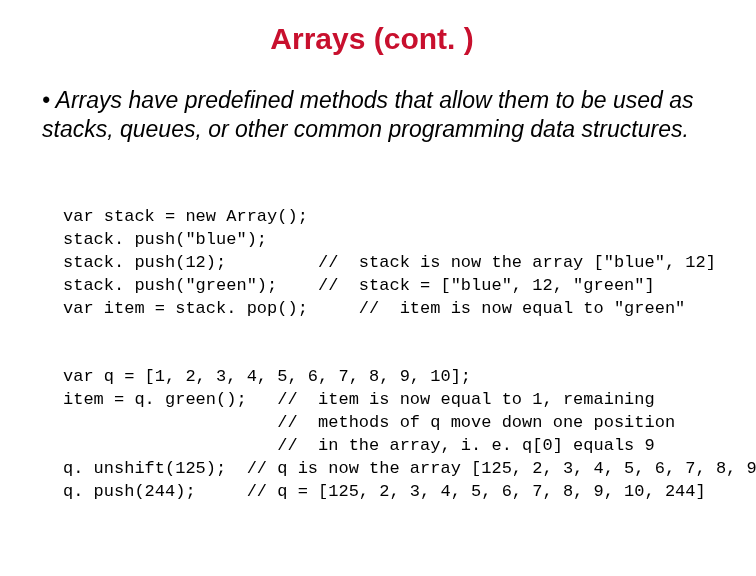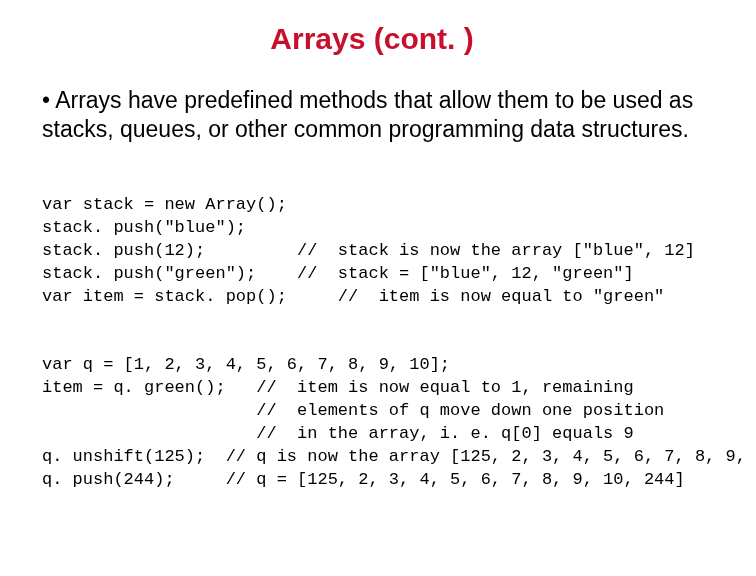--- a/index.html
+++ b/index.html
@@ -20,31 +20,33 @@
   .title {
     text-align: center;
     font-size: 30px;
     font-weight: bold;
     color: #c8102e;
     margin: 0 0 30px 0;
   }
   .bullet-wrap {
     font-size: 23px;
     line-height: 1.25;
-    margin-bottom: 28px;
+    margin-bottom: 40px;
+    font-style: italic;
   }
   .bullet-wrap .bullet-dot {
     display: inline;
   }
   .code {
     font-family: "Courier New", Courier, monospace;
     font-size: 17px;
     line-height: 1.35;
     white-space: pre;
     color: #000000;
+    margin-left: 21px;
   }
   .code-block {
     margin-bottom: 22px;
   }
 </style>
 </head>
 <body>
 
 <div class="slide">
 
@@ -57,18 +59,18 @@
   <div class="code code-block">
 <span>var stack = new Array();</span>
 <span>stack. push("blue");</span>
 <span>stack. push(12);         //  stack is now the array ["blue", 12]</span>
 <span>stack. push("green");    //  stack = ["blue", 12, "green"]</span>
 <span>var item = stack. pop();     //  item is now equal to "green"</span></div>
 
   <div class="code code-block">
 <span>var q = [1, 2, 3, 4, 5, 6, 7, 8, 9, 10];</span>
 <span>item = q. green();   //  item is now equal to 1, remaining</span>
-<span>                     //  elements of q move down one position</span>
+<span>                     //  methods of q move down one position</span>
 <span>                     //  in the array, i. e. q[0] equals 9</span>
 <span>q. unshift(125);  // q is now the array [125, 2, 3, 4, 5, 6, 7, 8, 9, 10]</span>
 <span>q. push(244);     // q = [125, 2, 3, 4, 5, 6, 7, 8, 9, 10, 244]</span></div>
 
 </div>
 
 </body></html>

